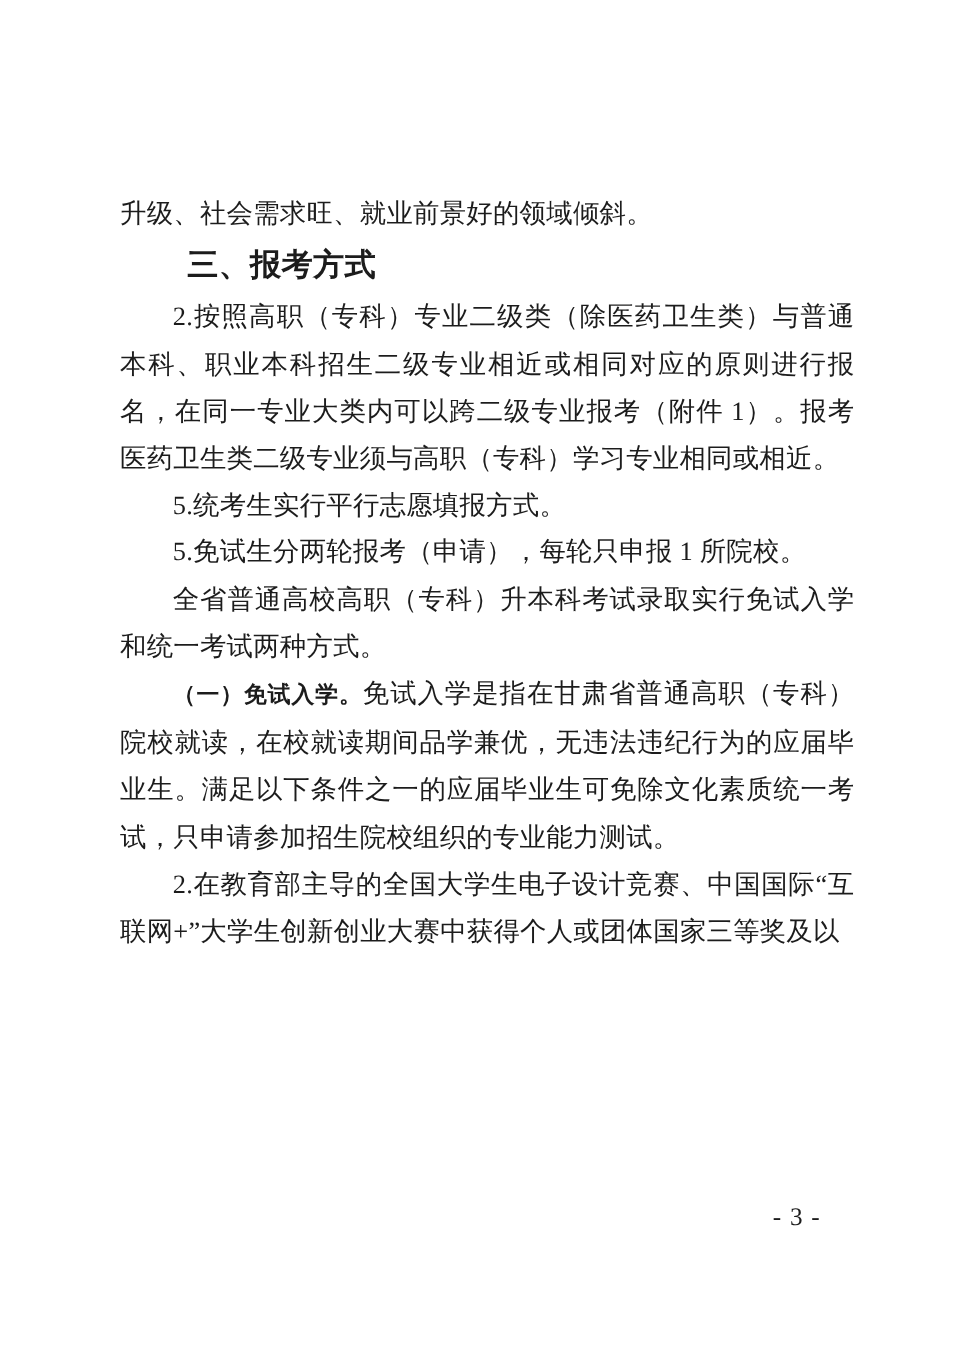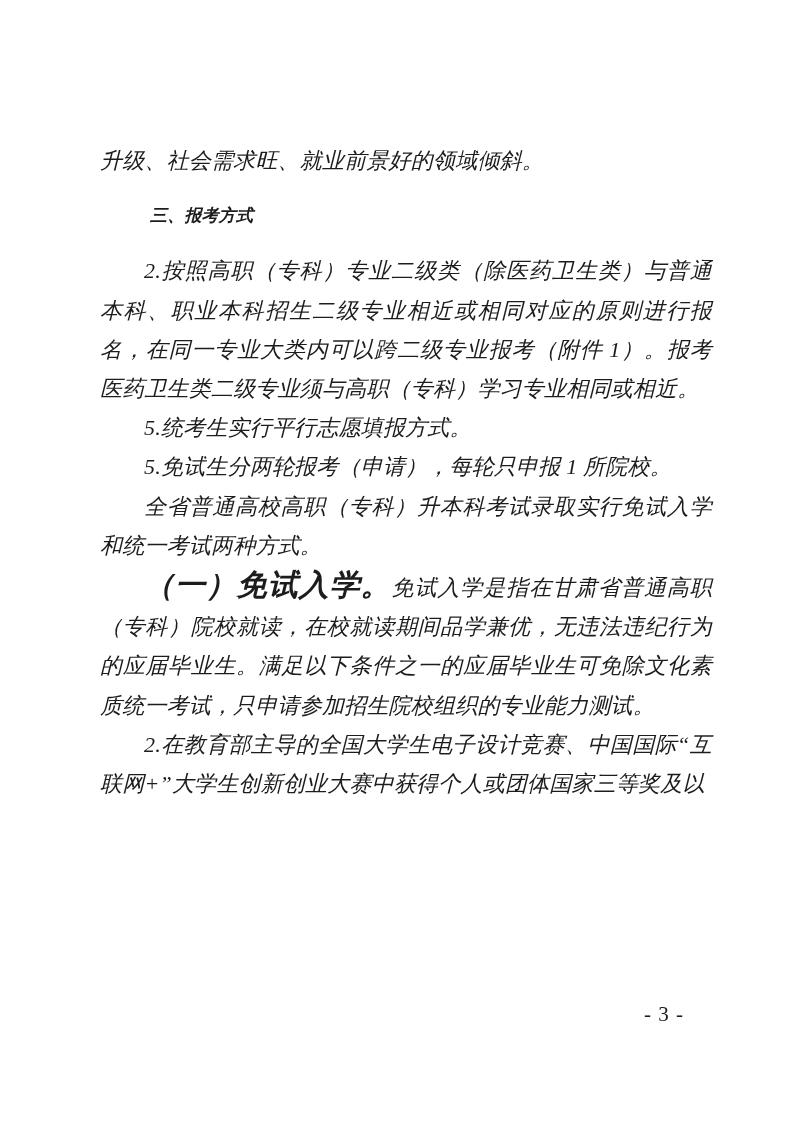--- a/index.html
+++ b/index.html
@@ -11,50 +11,49 @@
     position: relative;
     width: 794px;
     height: 1123px;
     background: #ffffff;
     overflow: hidden;
     color: #1c1c1c;
   }
   .content {
     position: absolute;
     left: 100px;
-    top: 141px;
+    top: 158px;
     width: 612px;
     font-family: "Liberation Serif", "DejaVu Serif", serif;
     font-size: 22px;
     line-height: 39.2px;
     text-align: justify;
     letter-spacing: 0.2px;
-    font-style: italic;
   }
   .content p {
     margin: 0;
     padding: 0;
     text-indent: 2em;
   }
   .content p.no-indent {
     text-indent: 0;
   }
   .content .hd {
-    margin: 16px;
+    margin: 4px;
     padding: 0;
     text-indent: 2em;
     font-family: "Liberation Sans", "DejaVu Sans", sans-serif;
     font-weight: bold;
-    font-size: 17px;
+    font-size: 26px;
     line-height: 39.2px;
   }
   .content .lead-bold {
     font-family: "Liberation Sans", "DejaVu Sans", sans-serif;
     font-weight: bold;
-    font-size: 30px;
+    font-size: 19px;
   }
   .pagenum {
     position: absolute;
     left: 644px;
     top: 1002px;
     font-family: "Liberation Serif", "DejaVu Serif", serif;
     font-size: 21px;
     letter-spacing: 1px;
     color: #1c1c1c;
     white-space: pre;

